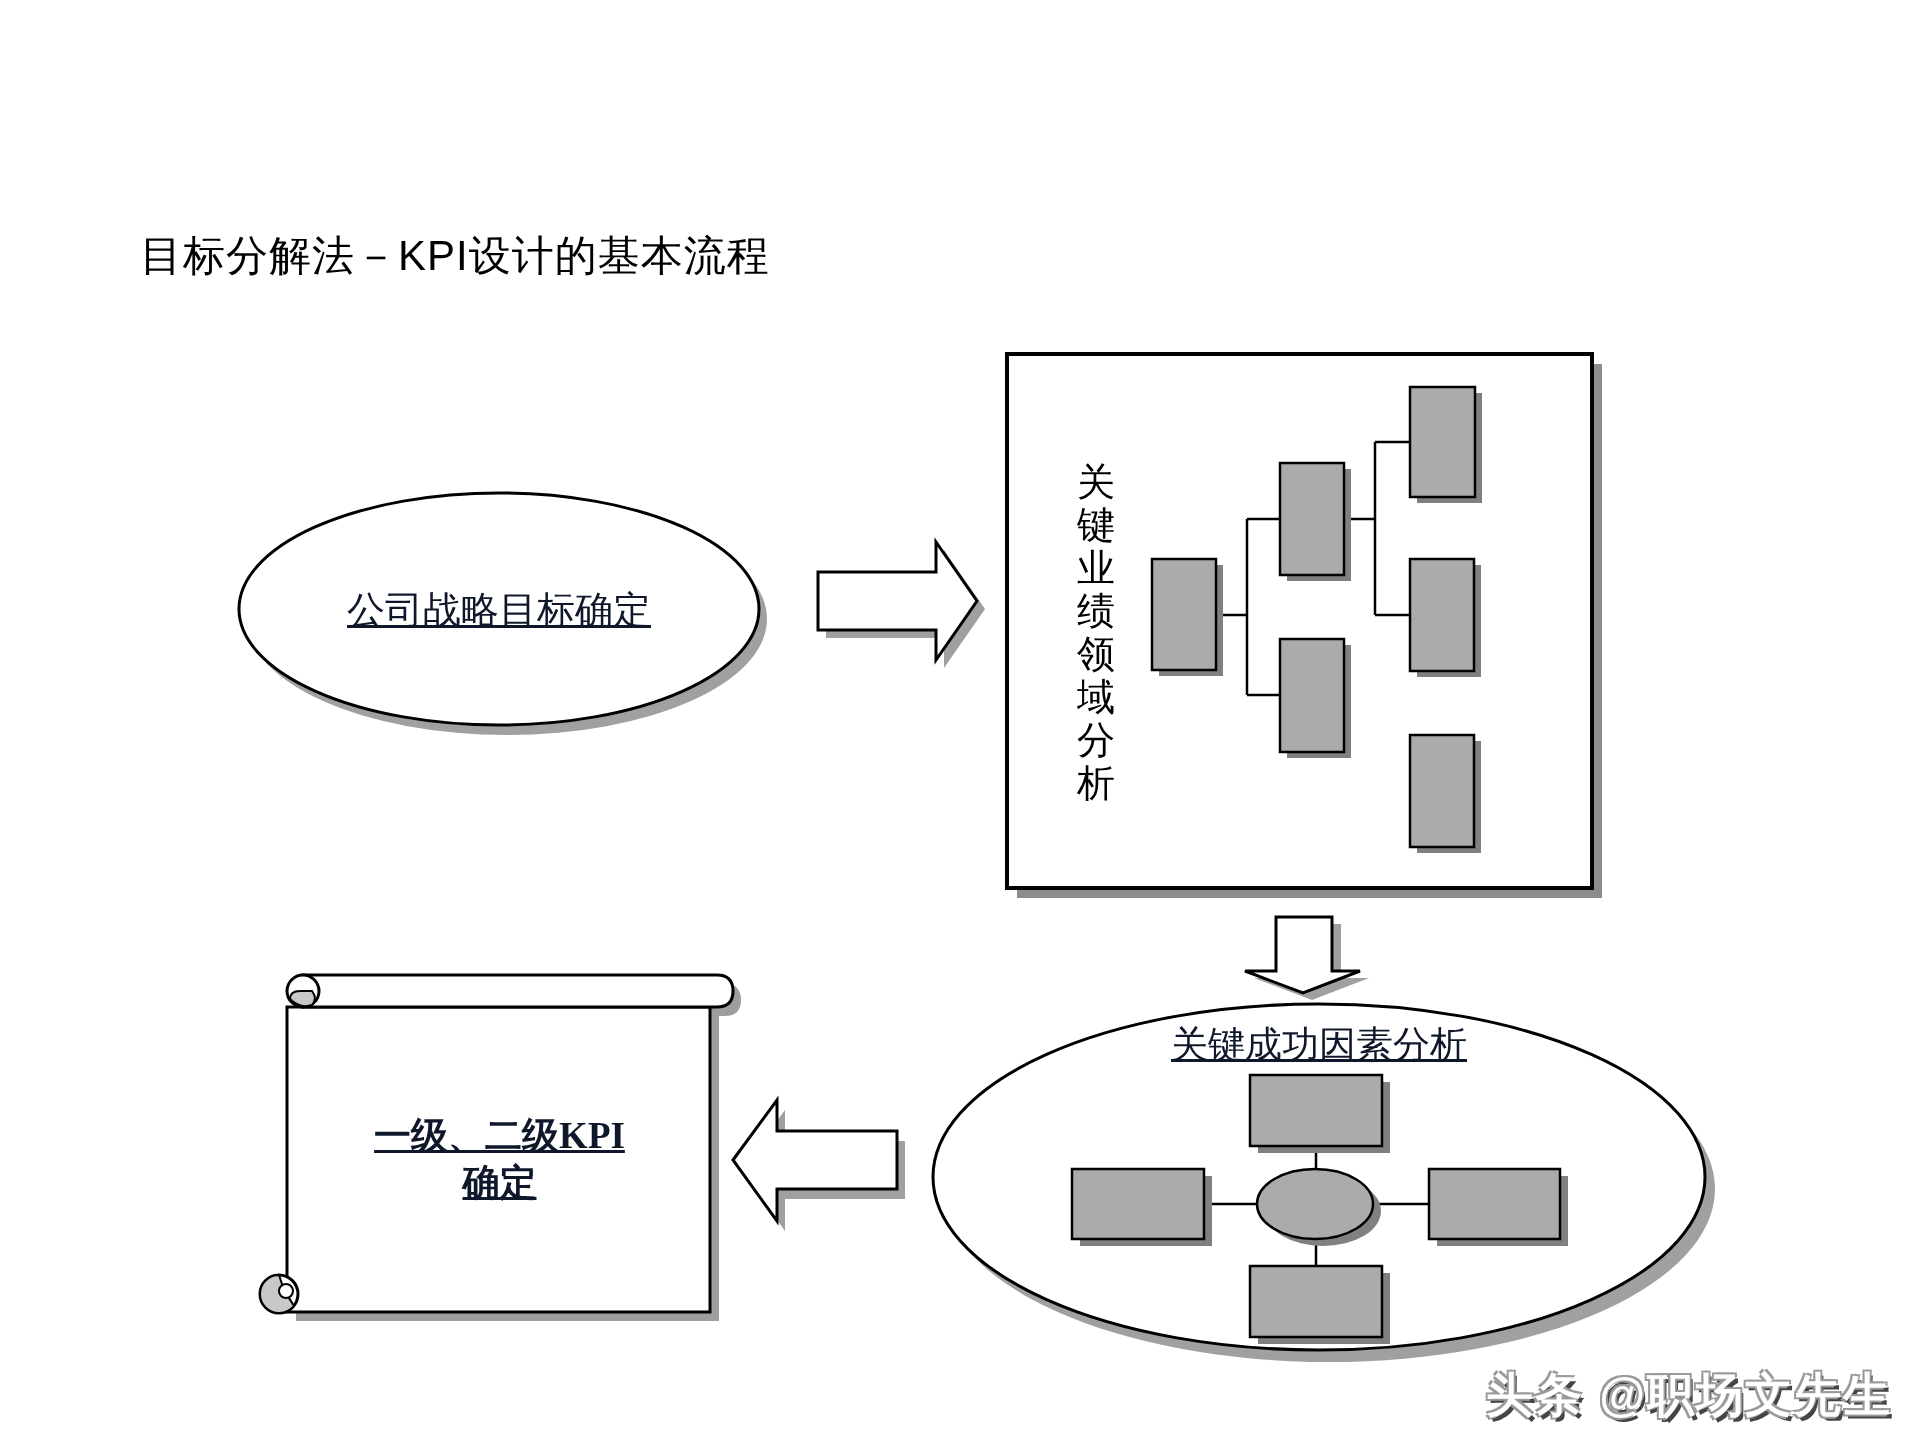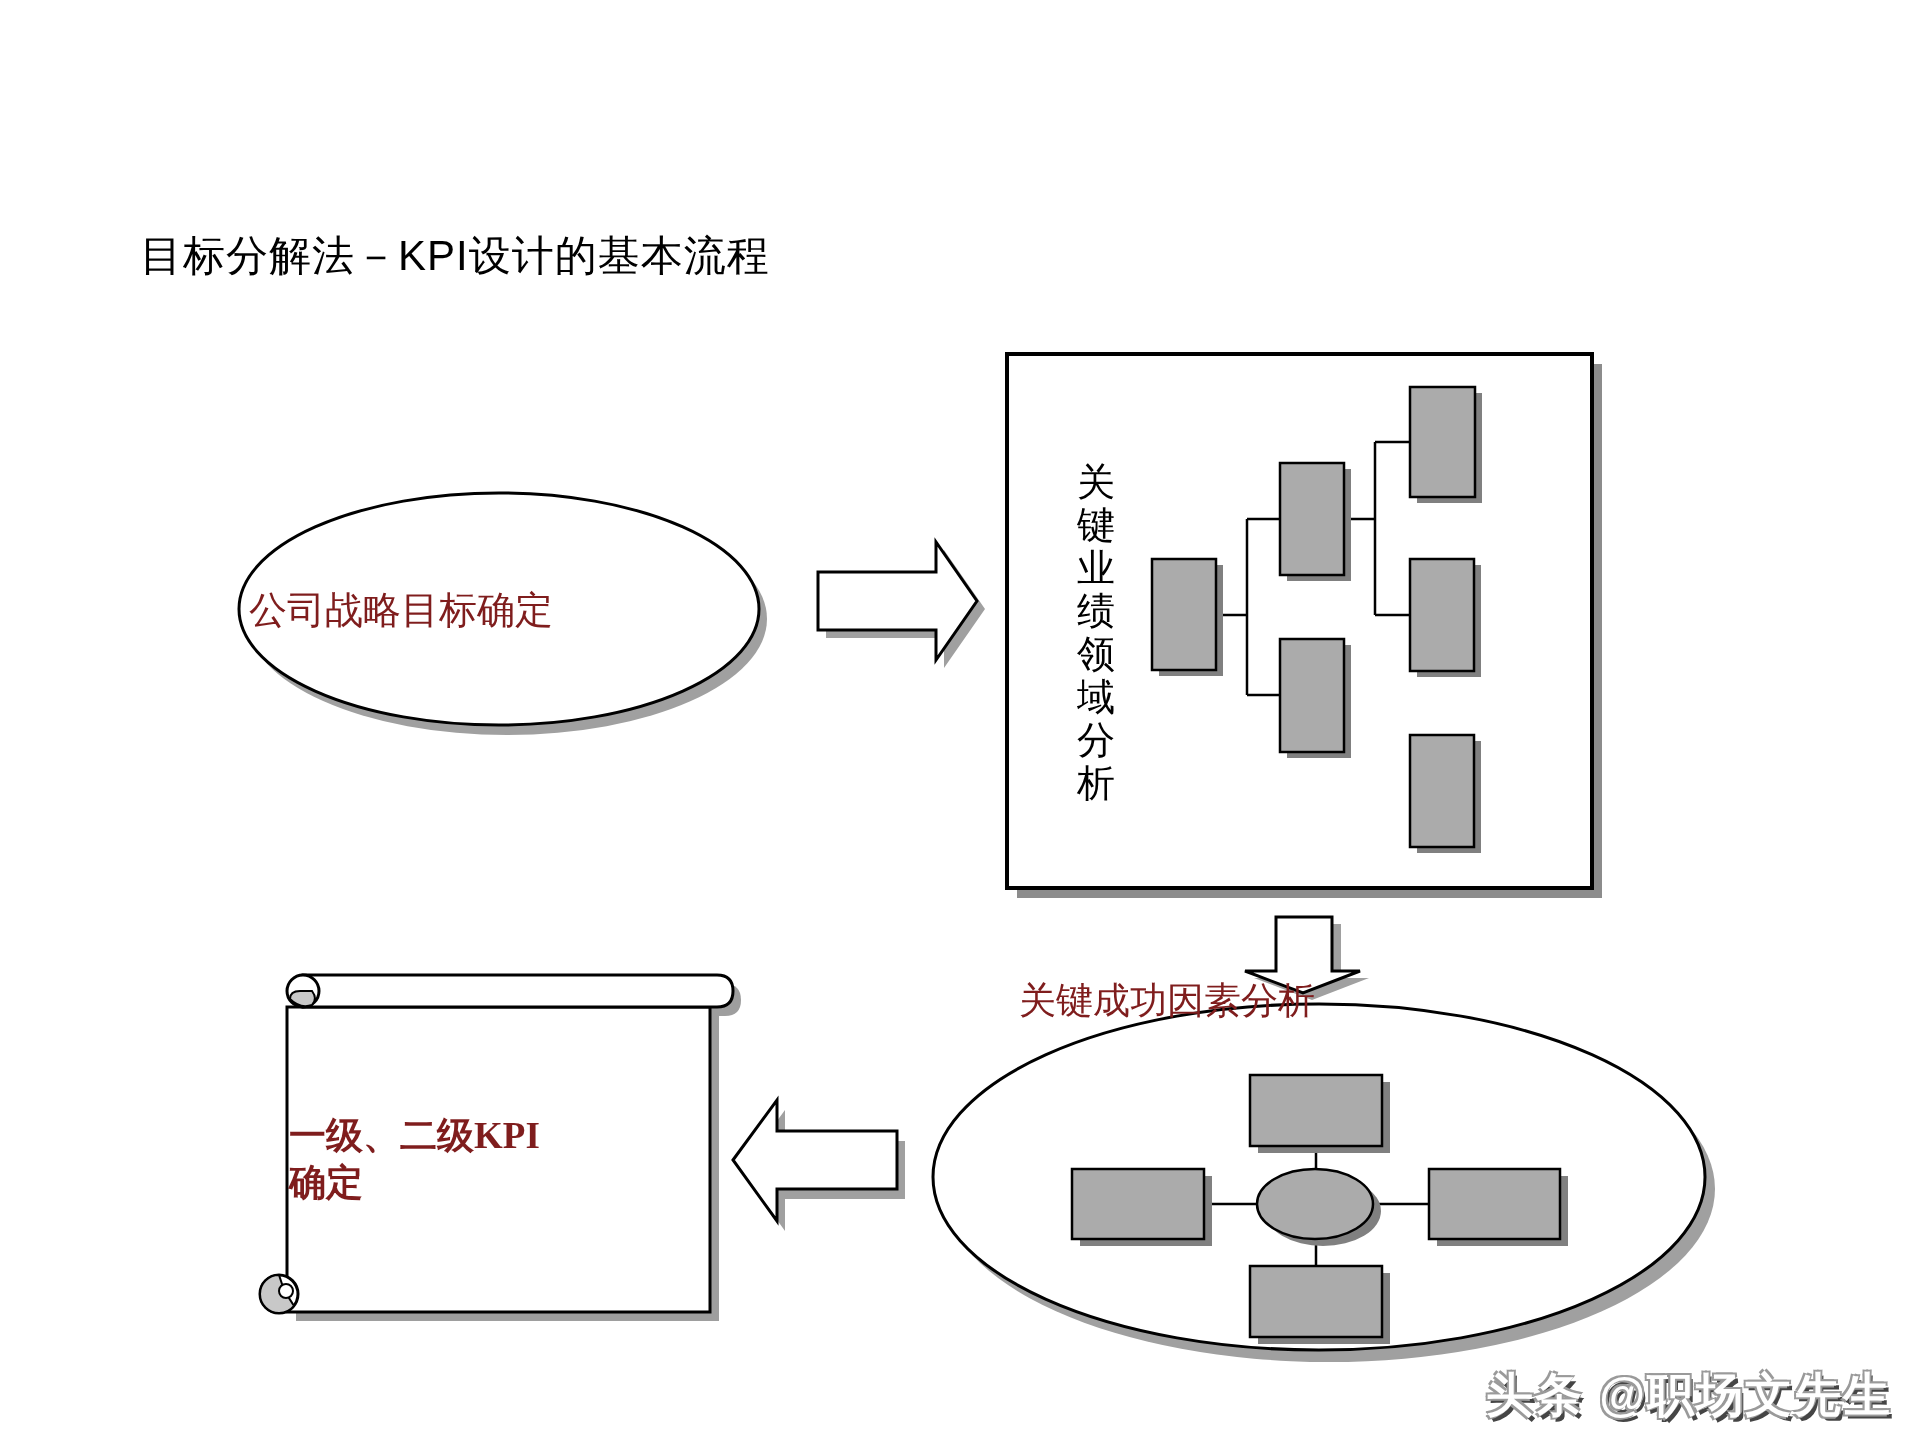--- a/index.html
+++ b/index.html
@@ -6,23 +6,25 @@
   .canvas{
     position:relative;
     width:1920px;height:1440px;
     background:#ffffff;
     overflow:hidden;
     font-family:"Liberation Sans","DejaVu Sans",sans-serif;
   }
   .layer{position:absolute;left:0;top:0;}
   .label{
     position:absolute;
-    color:#7f1d1d;
+    color:#0f172a;
     font-family:"Liberation Serif","DejaVu Serif",serif;
+    text-align:center;
     white-space:nowrap;
+    text-decoration:underline;
   }
   .page-title{
     position:absolute;
     left:140px;top:228px;
     font-size:42px;
     font-weight:400;
     color:#000;
     font-family:"Liberation Sans","DejaVu Sans",sans-serif;
     letter-spacing:1px;
     white-space:nowrap;
@@ -35,21 +37,21 @@
     position:absolute;
     left:1074px;top:461px;width:44px;
     font-size:38px;line-height:43px;
     color:#000;
     font-family:"Liberation Serif","DejaVu Serif",serif;
     text-align:center;
     word-break:break-all;
     white-space:normal;
   }
   .csf-label{
-    left:1019px;top:976px;width:600px;
+    left:1019px;top:1020px;width:600px;
     font-size:37px;
   }
   .kpi-scroll-label{
     left:289px;top:1112px;width:421px;
     font-size:37px;
     font-weight:700;
     line-height:47px;
   }
   .watermark{
     position:absolute;

